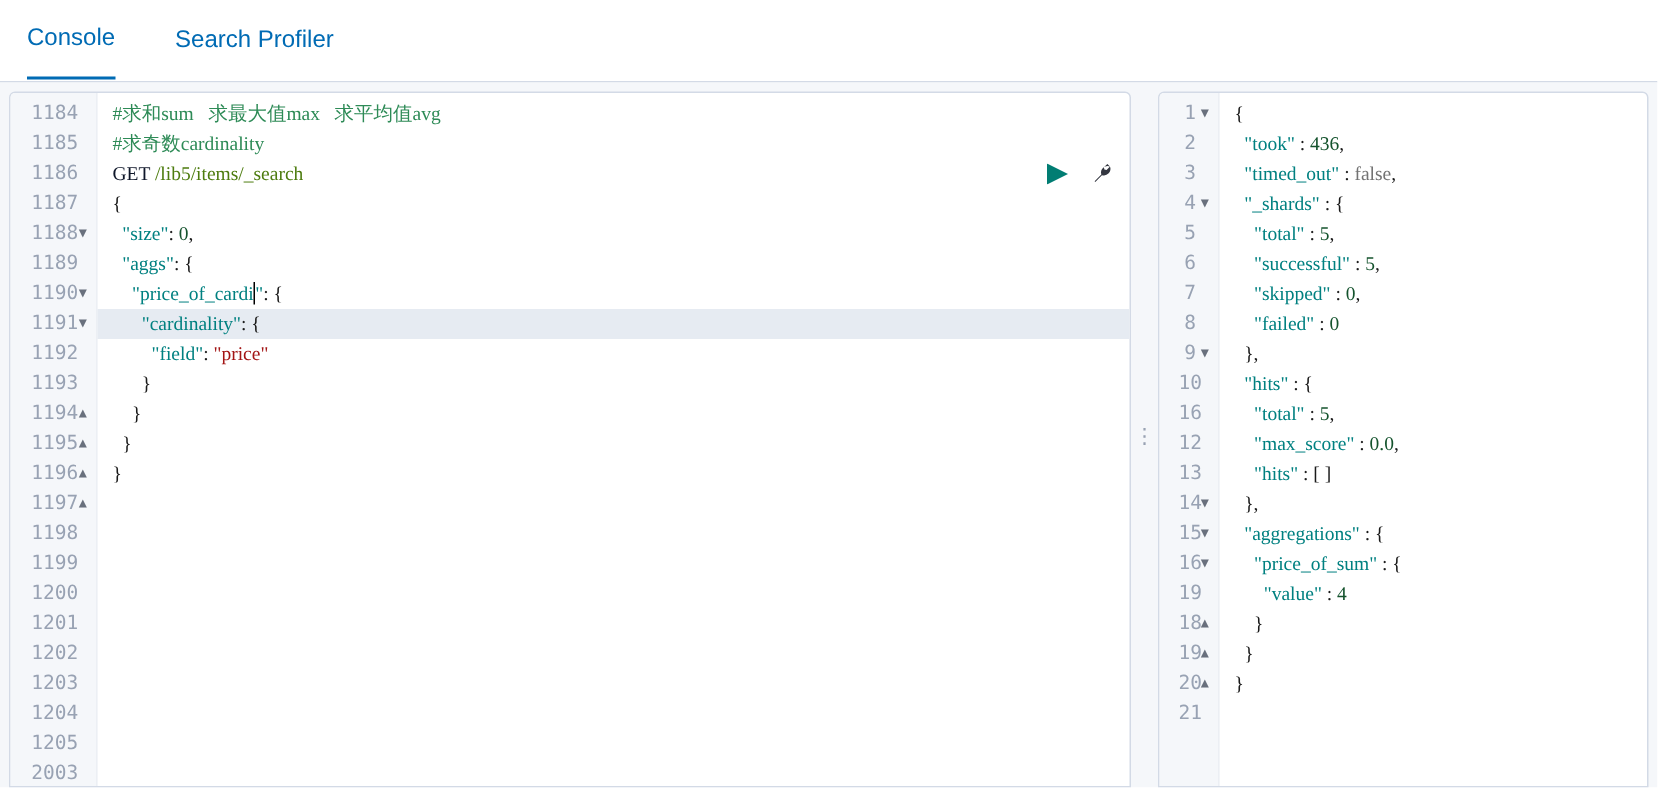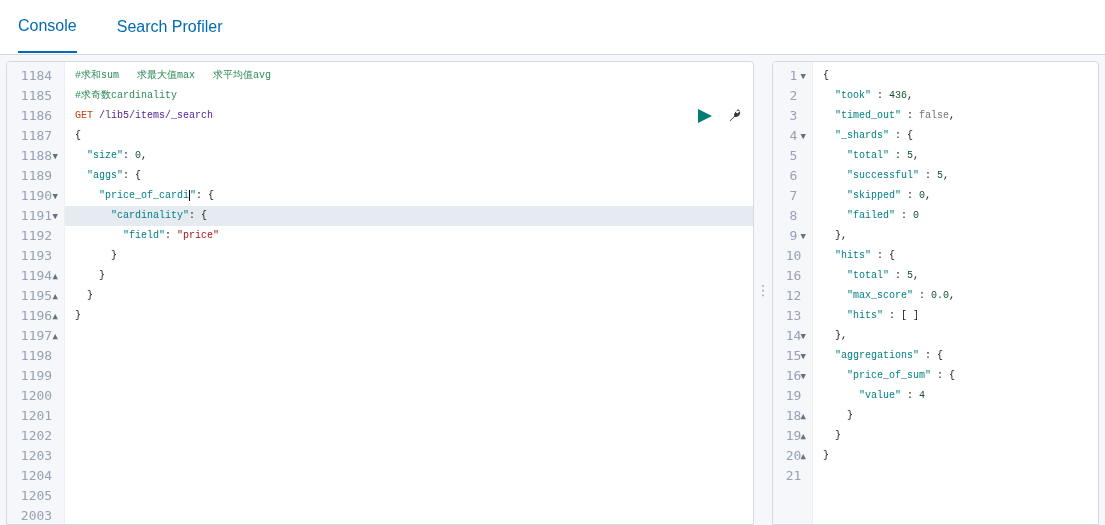--- a/index.html
+++ b/index.html
@@ -7,26 +7,26 @@
 .tabs { height:55px; display:flex; align-items:center; padding:0 18px; gap:40px; border-bottom:1px solid #d3dae6; }
 .tab { color:#006bb4; font-size:16px; padding:16px 0; cursor:pointer; }
 .tab.active { border-bottom:2px solid #006bb4; font-weight:500; }
 .workspace { display:flex; height:470px; background:#f5f7fa; }
 .pane-left { width:748px; display:flex; background:#fff; border:1px solid #d3dae6; margin:6px 0 0 6px; border-radius:4px 4px 0 0; overflow:hidden; }
 .splitter { width:18px; display:flex; align-items:center; justify-content:center; color:#98a2b3; cursor:col-resize; }
 .pane-right { flex:1; display:flex; background:#fff; border:1px solid #d3dae6; margin:6px 6px 0 0; border-radius:4px 4px 0 0; overflow:hidden; }
 .gutter { background:#f5f7fa; color:#98a2b3; text-align:center; padding:4px 8px 4px 10px; font-family:Consolas,Menlo,monospace; font-size:13px; line-height:20px; user-select:none; border-right:1px solid #eceff4; min-width:58px; }
 .gutter .gl { display:block; position:relative; }
 .gutter .fold { position:absolute; right:-2px; font-size:9px; color:#69707d; }
-.code { flex:1; font-family:Liberation Mono, monospace; font-size:10px; line-height:20px; padding:4px 0; position:relative; }
+.code { flex:1; font-family:Liberation Serif, serif; font-size:13px; line-height:20px; padding:4px 0; position:relative; }
 .code .ln { padding:0 10px; white-space:pre; height:20px; }
 .code .ln.hl { background:#e6ebf2; }
 .actions { position:absolute; top:46px; right:10px; display:flex; gap:14px; }
 .act { width:16px; height:16px; display:flex; align-items:center; justify-content:center; cursor:pointer; color:#0f766e; }
-.s-comment{color:#2e8b57;} .s-method{color:#c2410c;} .s-path{color:#4c1d95;}
+.s-comment{color:#2e8b57;} .s-method{color:#0f172a;} .s-path{color:#4d7c0f;}
 .s-key{color:#008080;} .s-str{color:#a31515;} .s-num{color:#14532d;} .s-bool{color:#737373;} .s-punc{color:#1a1a1a;}
 </style>
 </head>
 <body>
 
 <div class="tabs">
   <div class="tab active">Console</div>
   <div class="tab">Search Profiler</div>
 </div>
 

